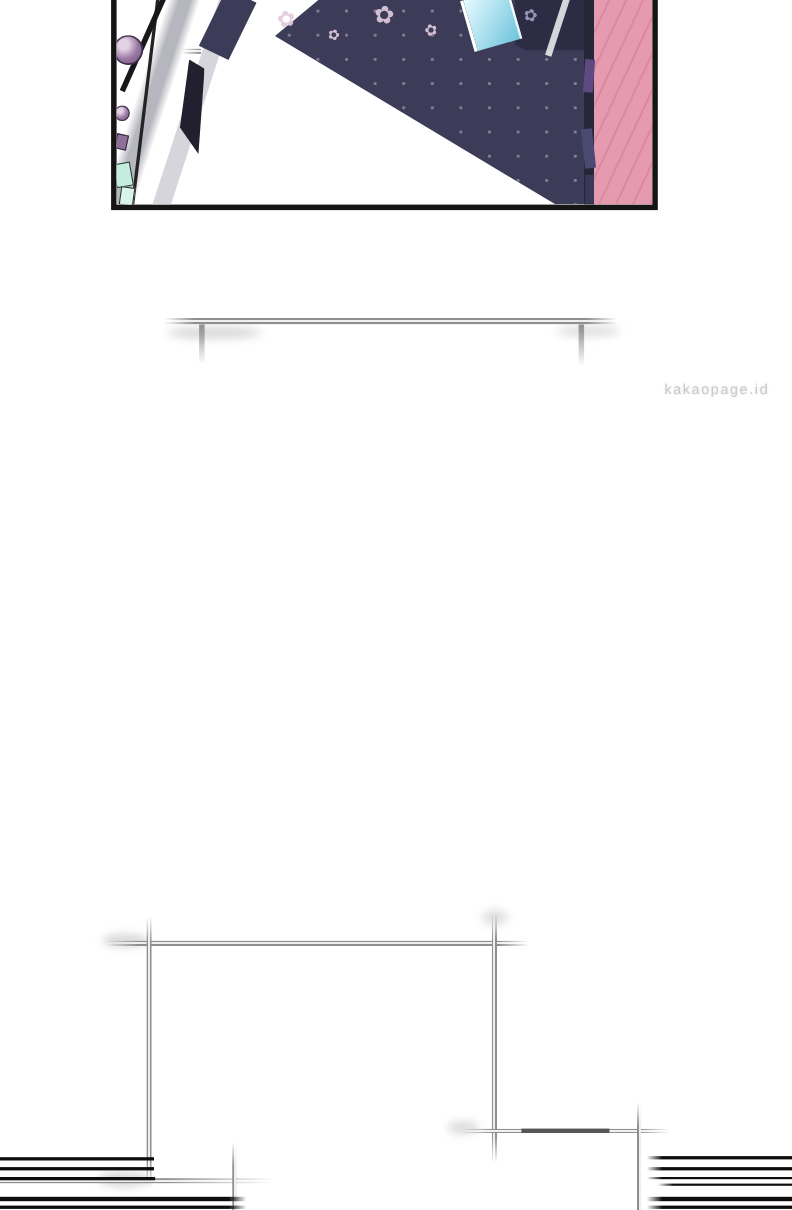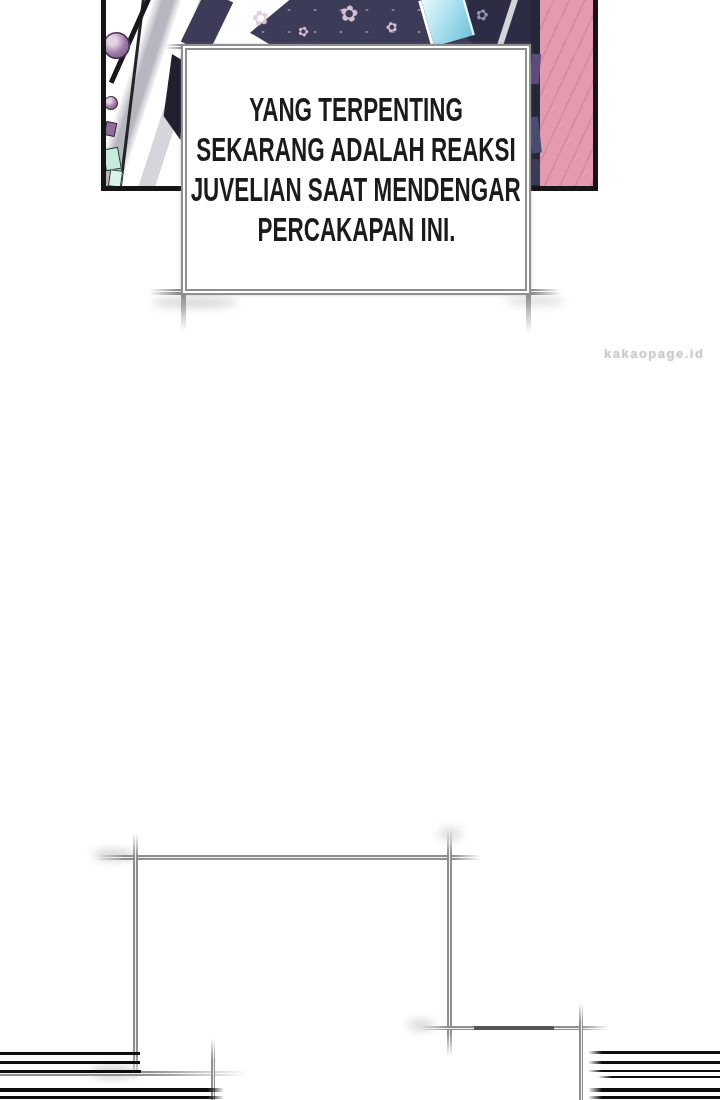--- a/index.html
+++ b/index.html
@@ -59,21 +59,21 @@
 
   .smear{position:absolute;background:#b2b2b2;filter:blur(4px);opacity:.5;border-radius:50%;z-index:2;}
 
   
   .sl{position:absolute;background:var(--speedline,#0e0e0e);z-index:8;}
   .sl-tr{background:linear-gradient(to right,var(--speedline,#0e0e0e) calc(100% - 16px),rgba(14,14,14,0));}
   .sl-tl{background:linear-gradient(to right,rgba(14,14,14,0),var(--speedline,#0e0e0e) 14px);}
 
   .watermark{
     position:absolute;left:604px;top:346px;z-index:5;
-    font-size:13px;font-weight:bold;letter-spacing:1.5px;
+    font-size:13px;font-weight:normal;letter-spacing:1.5px;
     color:var(--watermark-gray,#cbcbcb);text-shadow:0 0 2px rgba(205,205,205,.7);
   }
 </style>
 </head>
 <body>
 
 <div id="page">
 
   <div class="panel">
 
@@ -107,26 +107,20 @@
     <div class="abs" style="left:398px;top:-3px;width:6px;height:56px;transform:rotate(18deg);background:rgba(255,255,255,.8);"></div>
 
     <div class="abs" style="left:425px;top:0;width:10px;height:187px;background:#262639;"></div>
     <div class="abs" style="left:434px;top:0;width:53px;height:187px;background-color:var(--pink,#e59aaf);
                 background-image:repeating-linear-gradient(115deg,transparent 0 12px,rgba(160,70,100,.18) 12px 14px);"></div>
     <div class="abs" style="left:425px;top:55px;width:9px;height:30px;transform:rotate(4deg);background:#5c4a80;"></div>
     <div class="abs" style="left:424px;top:118px;width:10px;height:36px;transform:rotate(-6deg);background:#4a4a72;"></div>
     <div class="abs" style="left:426px;top:160px;width:8px;height:26px;background:#3a3a58;"></div>
   </div>
 
-  <div class="nbox1">
-    <div class="nbox-text">YANG TERPENTING</div>
-    <div class="nbox-text">SEKARANG ADALAH REAKSI</div>
-    <div class="nbox-text">JUVELIAN SAAT MENDENGAR</div>
-    <div class="nbox-text">PERCAKAPAN INI.</div>
-  </div>
 
   <div class="abs gl-h fade-x" style="left:149px;top:289px;width:412px;height:6px;z-index:9;"></div>
   <div class="abs gl-h" style="left:165px;top:44px;width:18px;height:5px;z-index:9;-webkit-mask-image:linear-gradient(to right,transparent,#000 90%);mask-image:linear-gradient(to right,transparent,#000 90%);"></div>
   <div class="abs tail-v" style="left:181px;top:295px;width:5px;height:36px;"></div>
   <div class="abs tail-v" style="left:526px;top:295px;width:5px;height:38px;"></div>
   <div class="smear" style="left:152px;top:297px;width:86px;height:11px;"></div>
   <div class="smear" style="left:506px;top:296px;width:58px;height:10px;opacity:.4;"></div>
 
   <div class="watermark">kakaopage.id</div>
 

